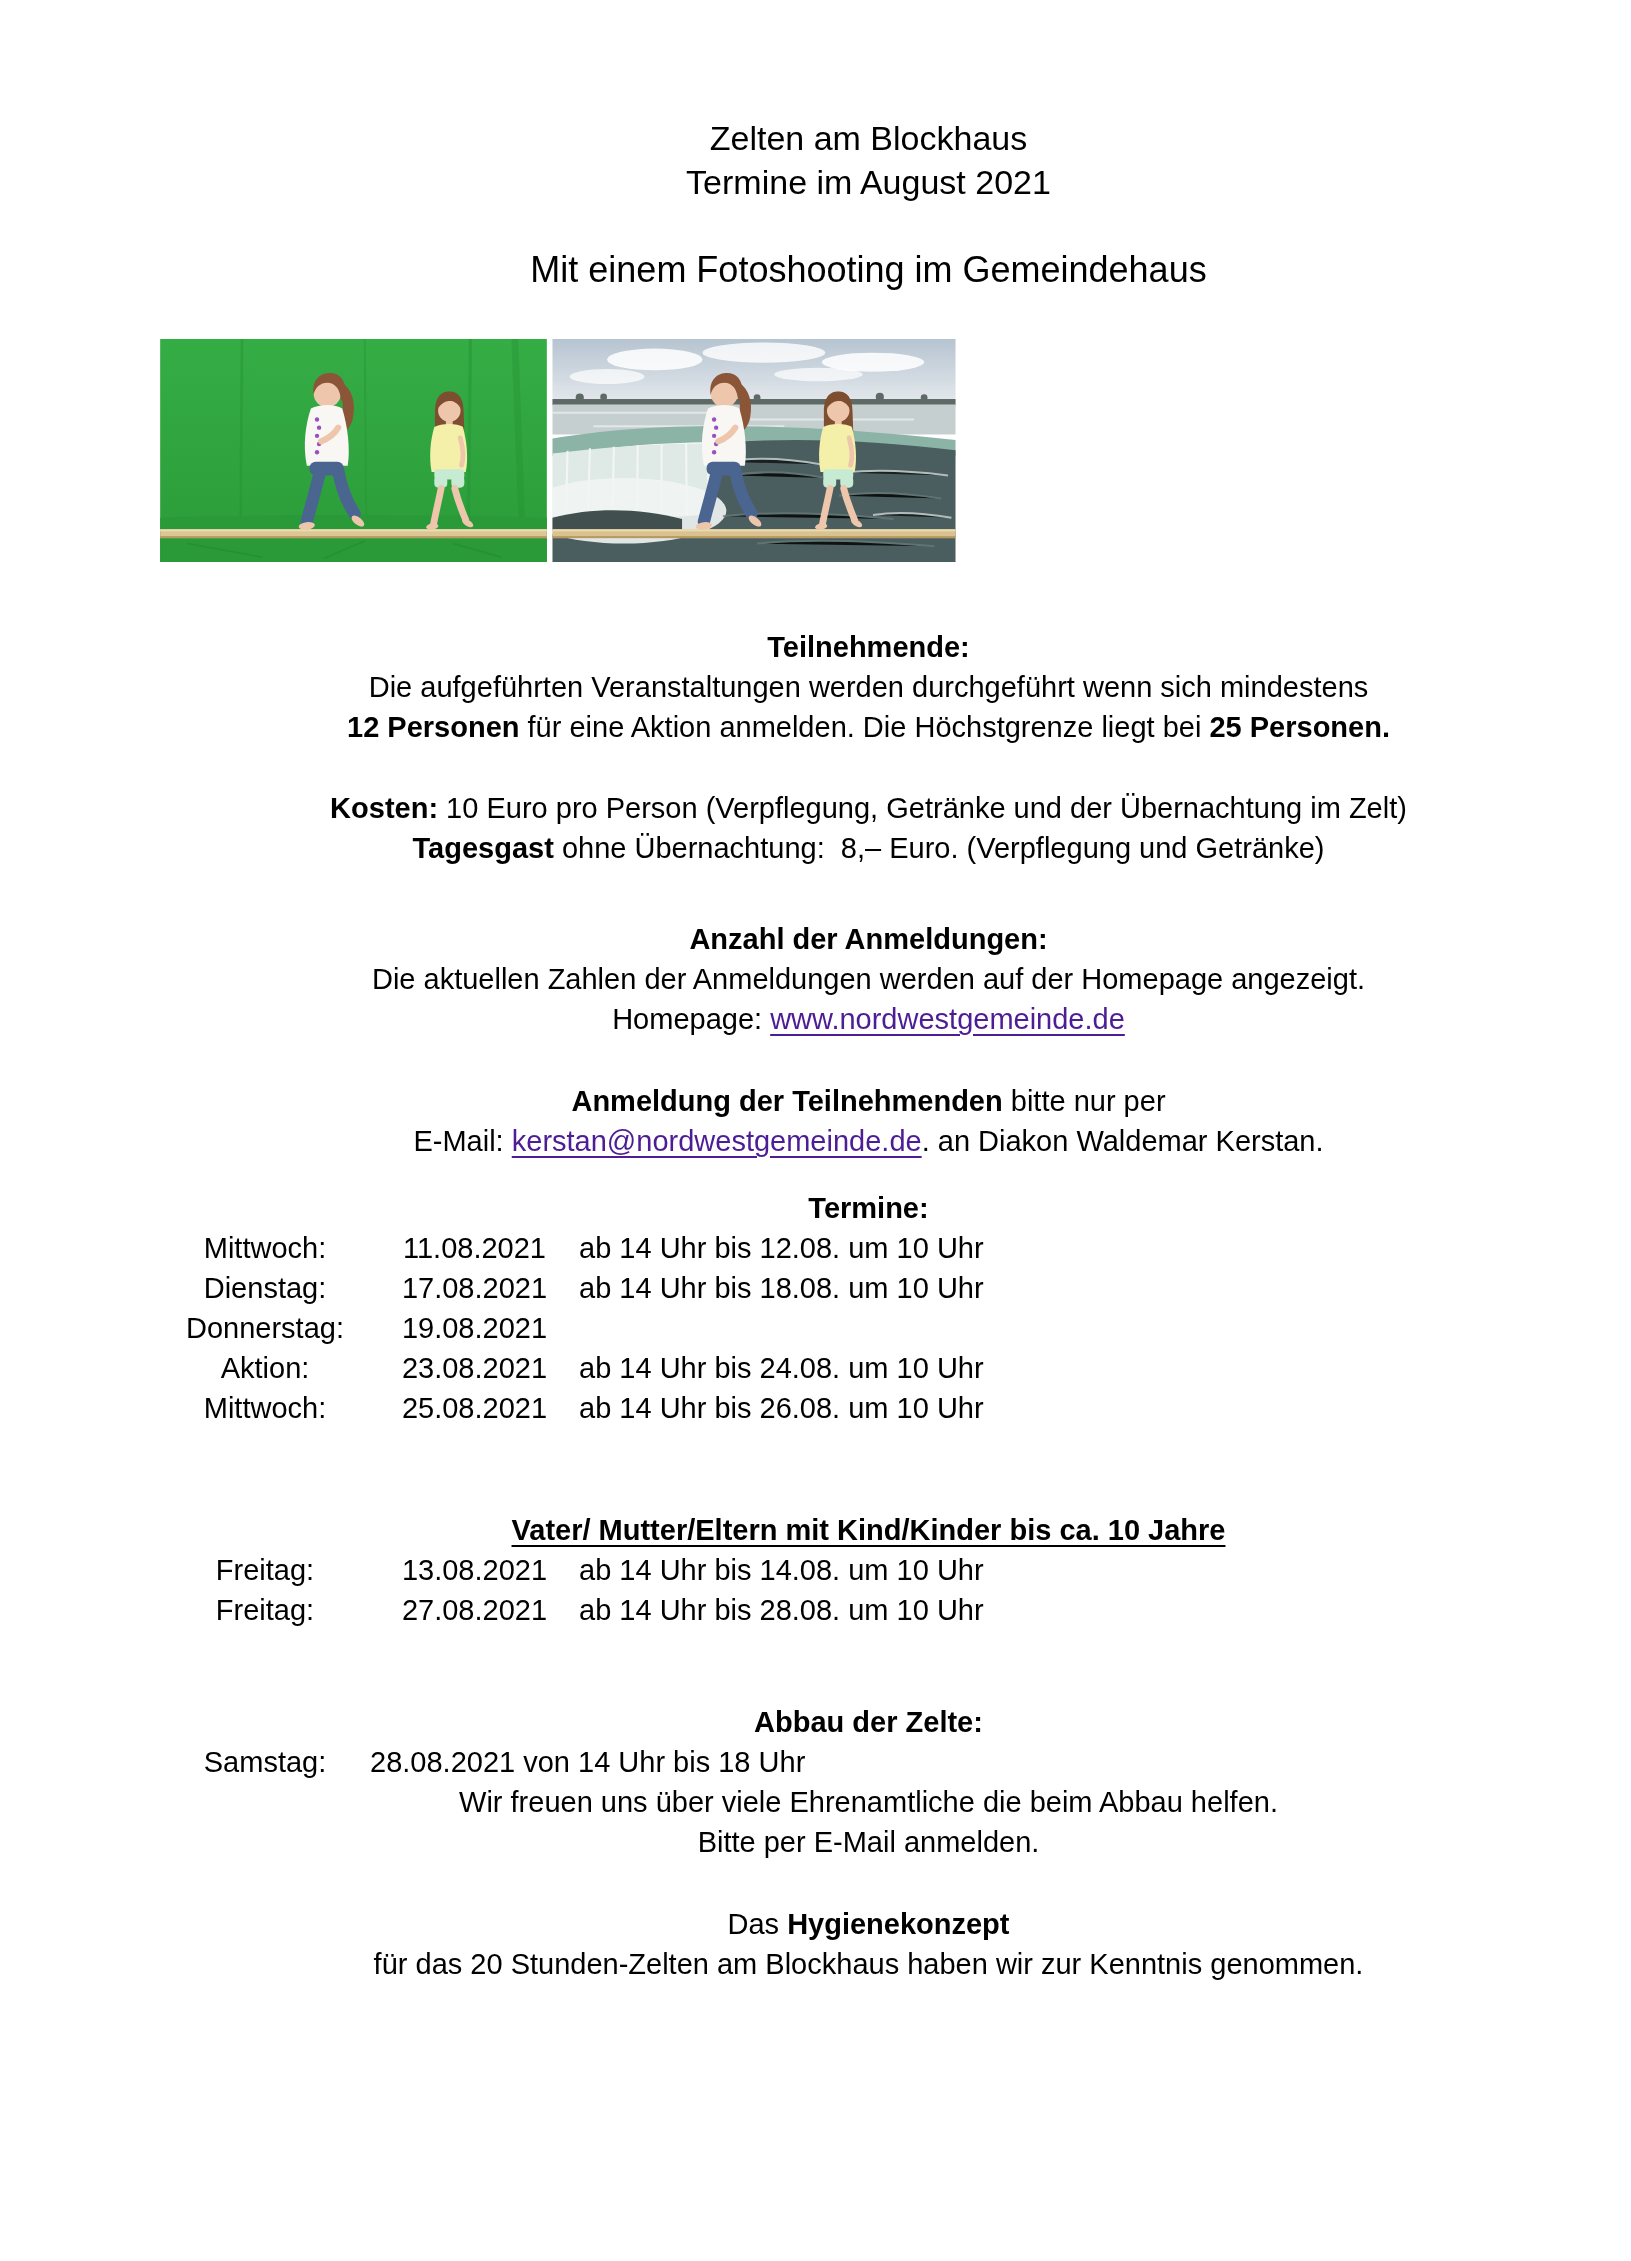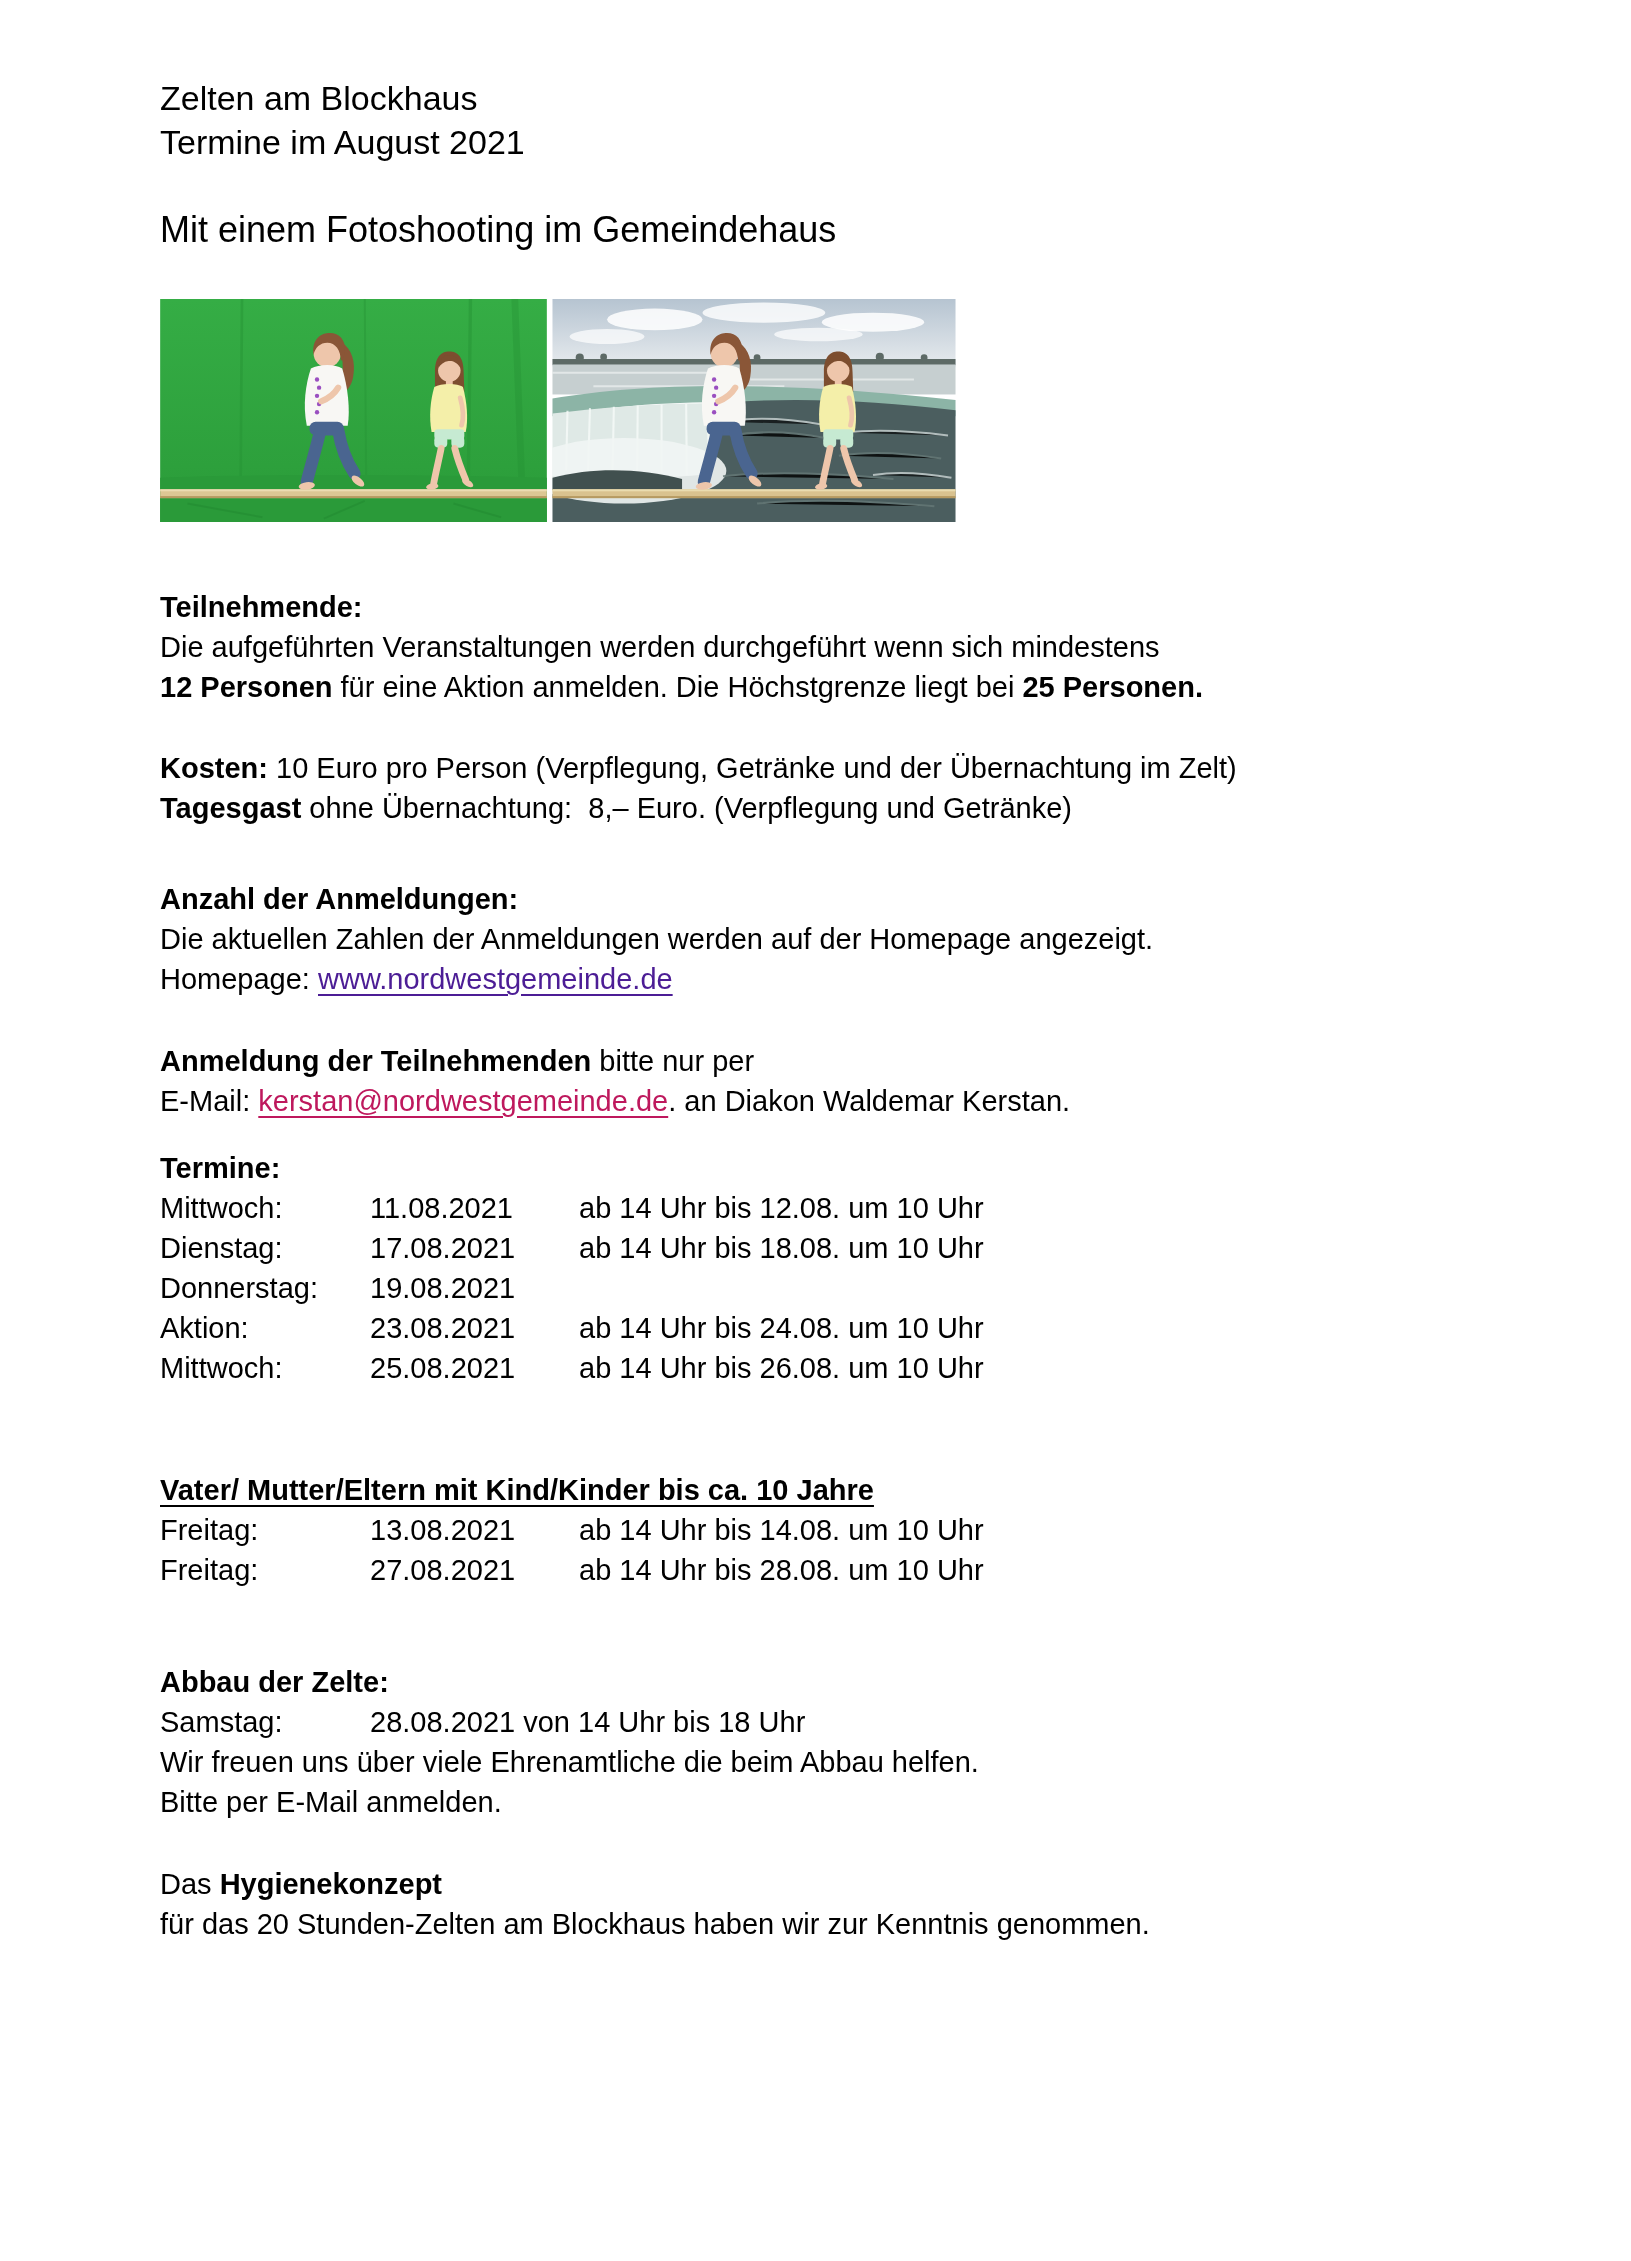--- a/index.html
+++ b/index.html
@@ -5,29 +5,29 @@
   html,body{margin:0;padding:0;background:#ffffff;}
   .page{
     position:relative;
     width:1632px;
     height:2261px;
     background:#ffffff;
     color:#000;
     font-family:"Liberation Sans","DejaVu Sans",sans-serif;
     overflow:hidden;
   }
-  .content{padding:76px 55px 0 160px;}
+  .content{padding:116px 55px 0 160px;text-align:center;}
   .title-line{font-size:34px;line-height:44px;font-weight:400;}
   .subtitle{font-size:36px;line-height:52px;font-weight:400;margin-top:40px;}
   .photos{margin-top:43px;display:flex;gap:4.8px;}
   .photos svg{display:block;}
   .line{font-size:29px;line-height:40px;white-space:pre-wrap;}
   .b{font-weight:700;}
   .u{text-decoration:underline;text-decoration-thickness:2.4px;text-underline-offset:4.8px;}
-  a.plain{color:#be185d;}
+  a.plain{color:#4c1d95;}
   .row{display:flex;}
   .c1{width:210px;flex:none;}
   .c2{width:209px;flex:none;}
   .sec-teiln{margin-top:65px;}
   .sec-kosten{margin-top:41px;}
   .sec-anzahl{margin-top:51px;}
   .sec-anmeld{margin-top:42px;}
   .sec-termine{margin-top:27px;}
   .sec-vater{margin-top:82px;}
   .sec-abbau{margin-top:72px;}

